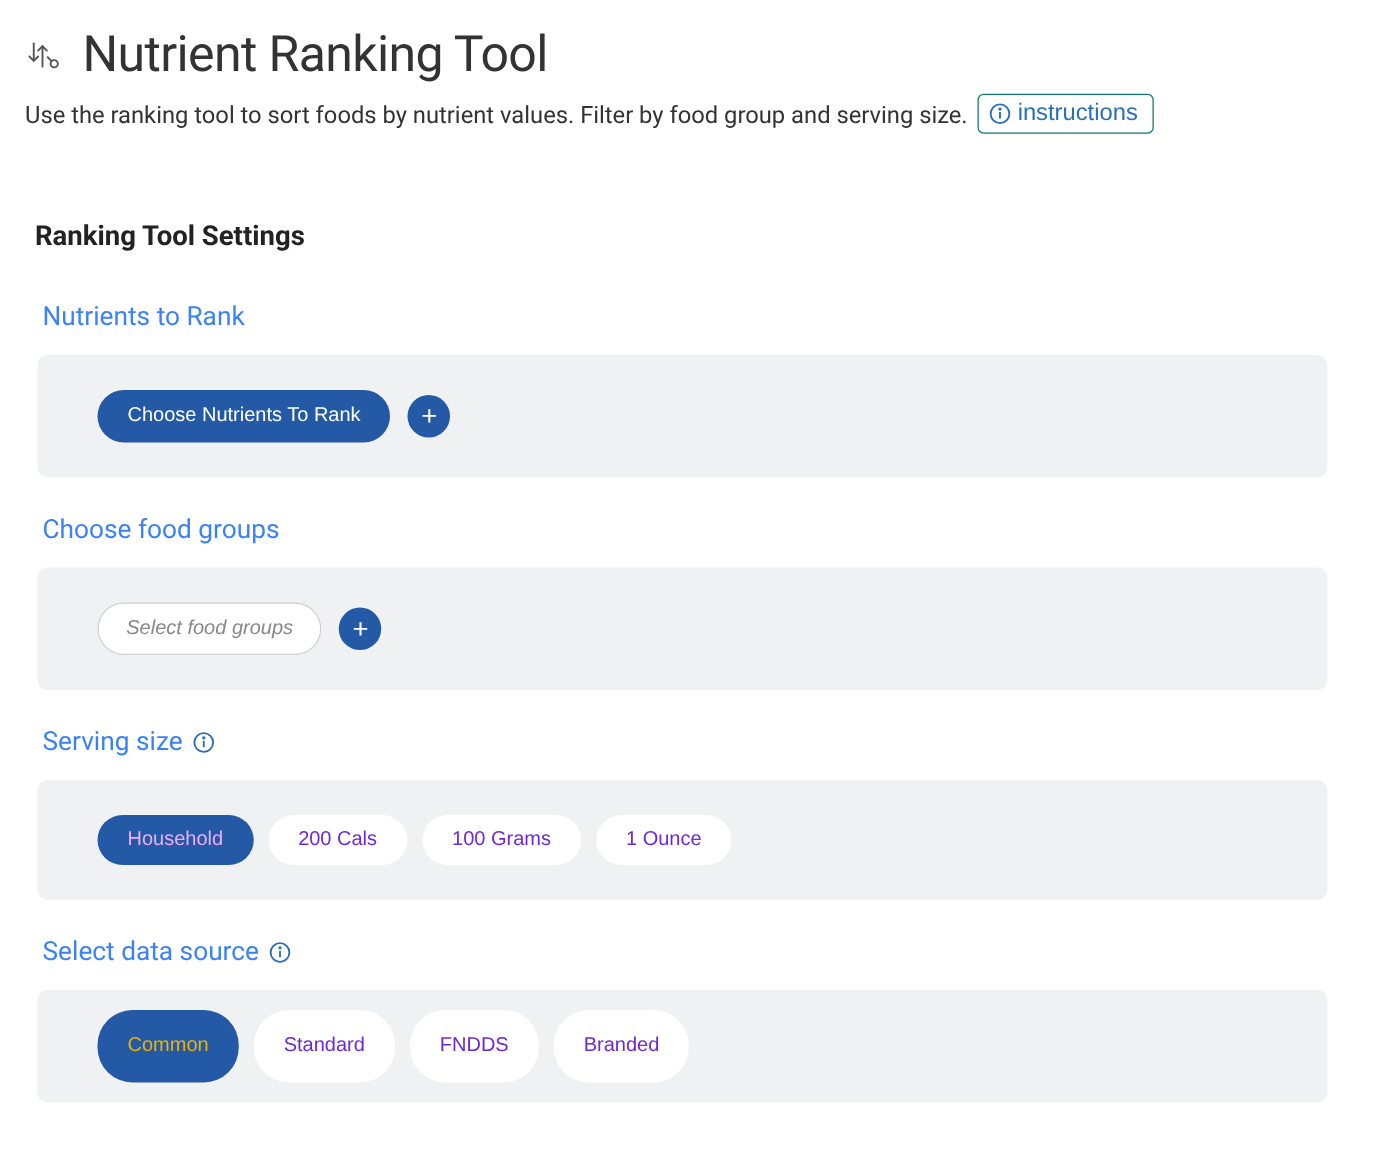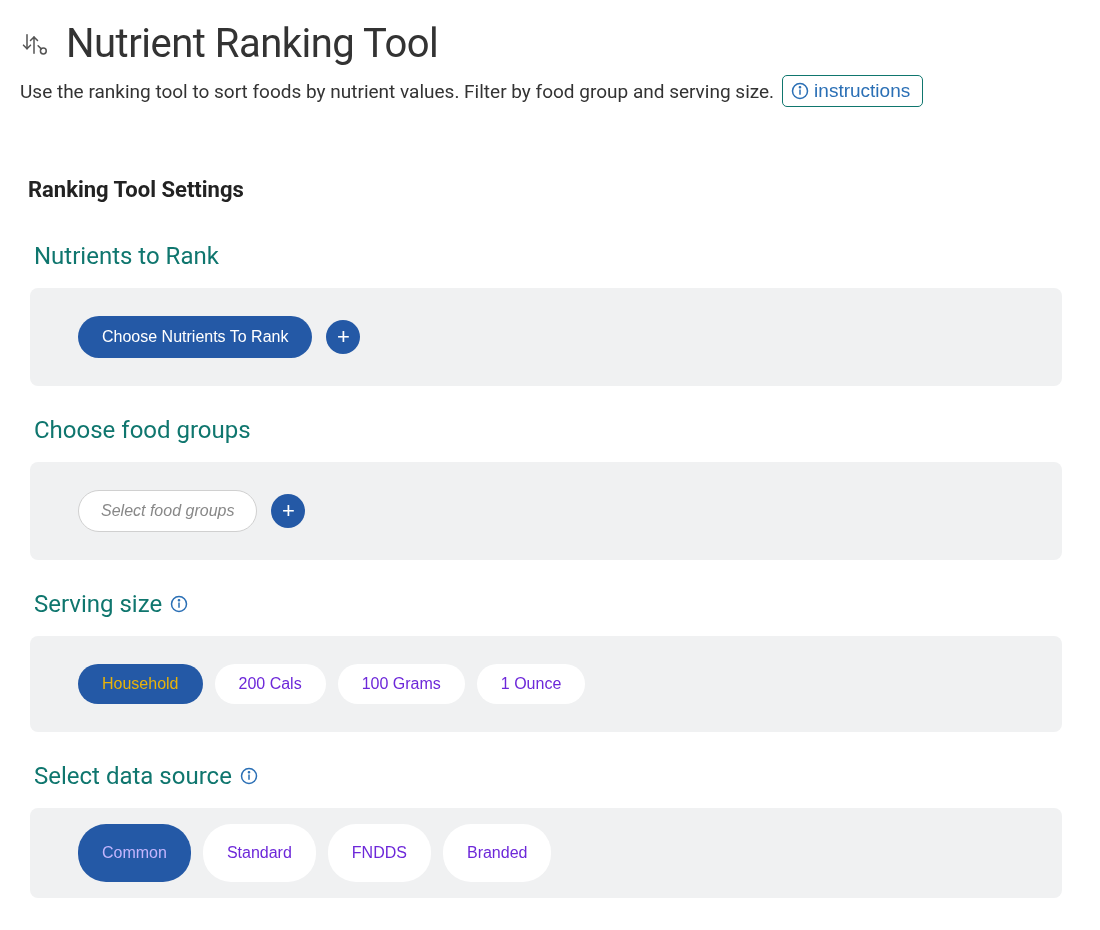--- a/index.html
+++ b/index.html
@@ -62,22 +62,22 @@
       font-size: 22px;
       font-weight: 700;
       color: #222;
       margin-bottom: 40px;
       padding-left: 8px;
     }
     .setting-block {
       margin-bottom: 30px;
     }
     .setting-label {
-      font-size: 24px;
-      color: #0f766e;
+      font-size: 21px;
+      color: #3b82f6;
       margin-bottom: 18px;
       padding-left: 14px;
       display: flex;
       align-items: center;
       gap: 8px;
     }
     .setting-panel {
       background: #f0f1f2;
       border-radius: 8px;
       padding: 28px 48px;
@@ -132,30 +132,30 @@
       color: #6d28d9;
       border: none;
       border-radius: 22px;
       padding: 11px 24px;
       font-size: 16px;
       cursor: pointer;
       white-space: nowrap;
     }
     .option-pill.selected {
       background: #2459a6;
-      color: #eab308;
+      color: #f0abfc;
     }
     .option-pill.tall {
       padding-top: 20px;
       padding-bottom: 20px;
       border-radius: 28px;
     }
     .option-pill.tall.selected {
       background: #2459a6;
-      color: #c4b5fd;
+      color: #eab308;
     }
   </style>
 </head>
 <body>
 
 <div class="header-row">
   <span class="header-icon">
     <svg width="28" height="28" viewBox="0 0 24 24" fill="none" stroke="currentColor" stroke-width="1.3" stroke-linecap="round" stroke-linejoin="round">
       <path d="M6 4 L6 16"></path>
       <polyline points="3 13 6 16 9 13"></polyline>

